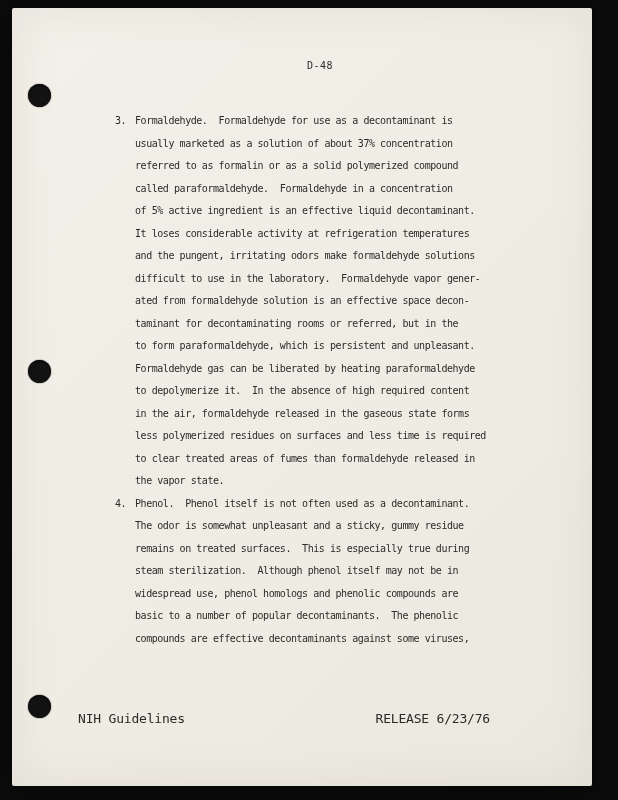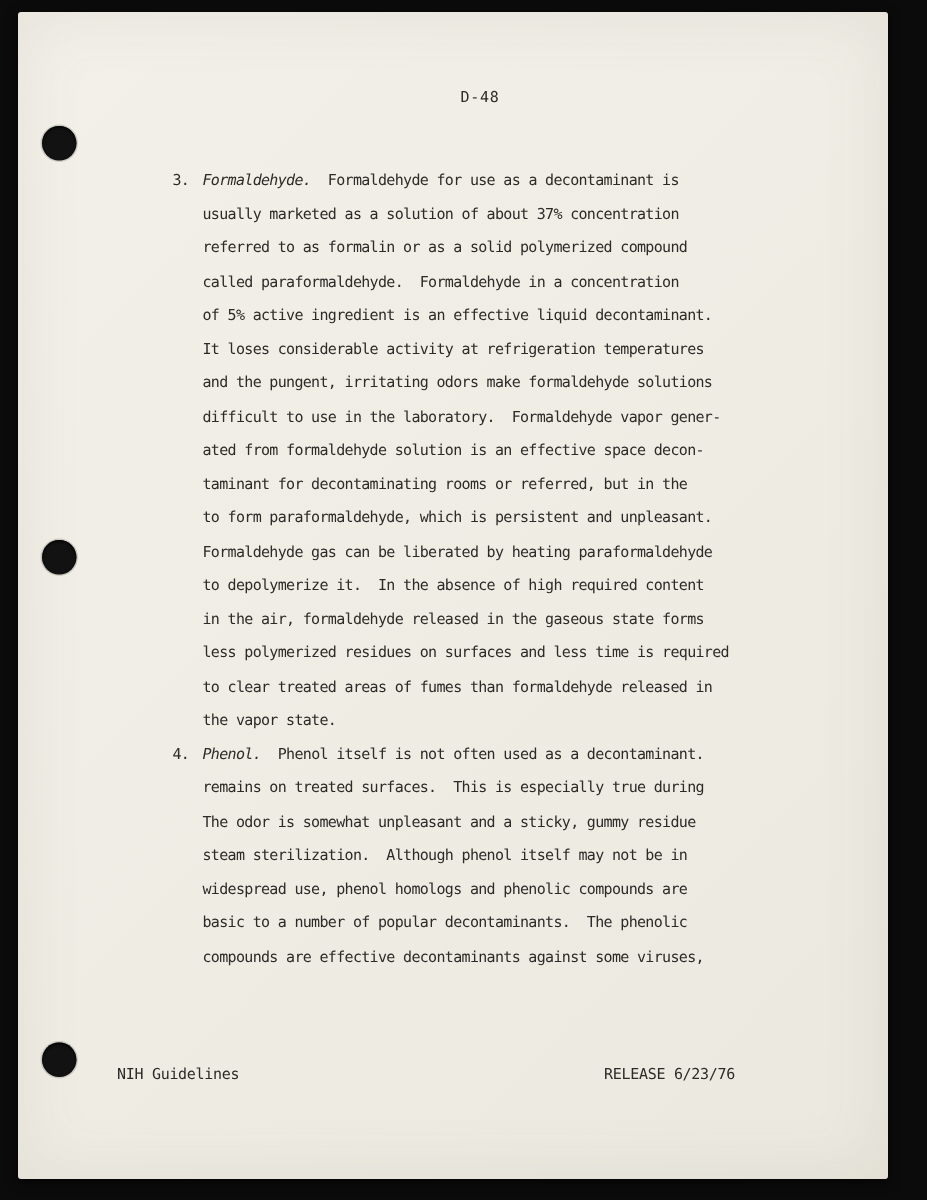--- a/index.html
+++ b/index.html
@@ -65,29 +65,29 @@
     width: 20px;
     flex: 0 0 20px;
     line-height: 22.5px;
   }
   .content { flex: 1; }
   .line {
     white-space: pre;
     line-height: 22.5px;
     height: 22.5px;
   }
-  .term { font-style: italic; }
+  .term { }
   .page-footer {
     position: absolute;
     left: 66px;
     top: 703px;
     width: 412px;
     display: flex;
     justify-content: space-between;
-    font-size: 10px;
+    font-size: 13px;
     letter-spacing: -0.2px;
     color: #2b2b28;
   }
 </style>
 </head>
 <body>
 
 <div class="canvas">
   <div class="paper">
     <div class="hole hole-1"></div>
@@ -116,22 +116,22 @@
             <div class="line">in the air, formaldehyde released in the gaseous state forms</div>
             <div class="line">less polymerized residues on surfaces and less time is required</div>
             <div class="line">to clear treated areas of fumes than formaldehyde released in</div>
             <div class="line">the vapor state.</div>
           </div>
         </div>
         <div class="item">
           <span class="num">4.</span>
           <div class="content">
             <div class="line"><span class="term">Phenol.</span>  Phenol itself is not often used as a decontaminant.</div>
+            <div class="line">The odor is somewhat unpleasant and a sticky, gummy residue</div>
             <div class="line">remains on treated surfaces.  This is especially true during</div>
-            <div class="line">The odor is somewhat unpleasant and a sticky, gummy residue</div>
             <div class="line">steam sterilization.  Although phenol itself may not be in</div>
             <div class="line">widespread use, phenol homologs and phenolic compounds are</div>
             <div class="line">basic to a number of popular decontaminants.  The phenolic</div>
             <div class="line">compounds are effective decontaminants against some viruses,</div>
           </div>
         </div>
       </div>
 
     <div class="page-footer">
       <span>NIH Guidelines</span>

